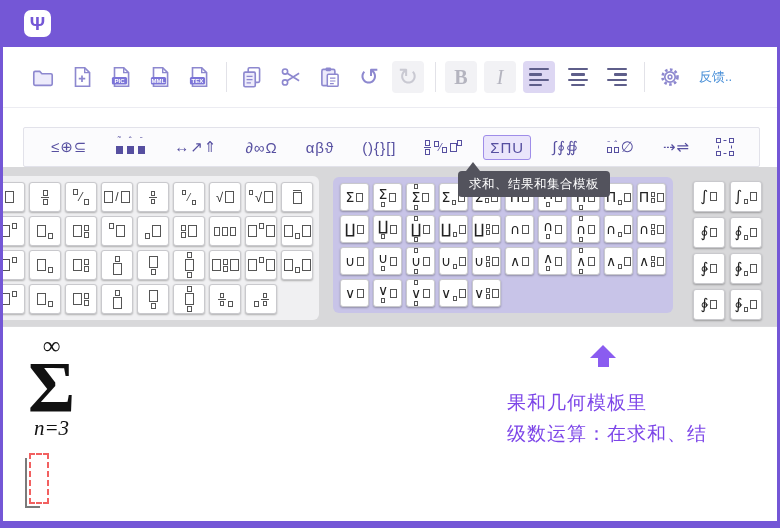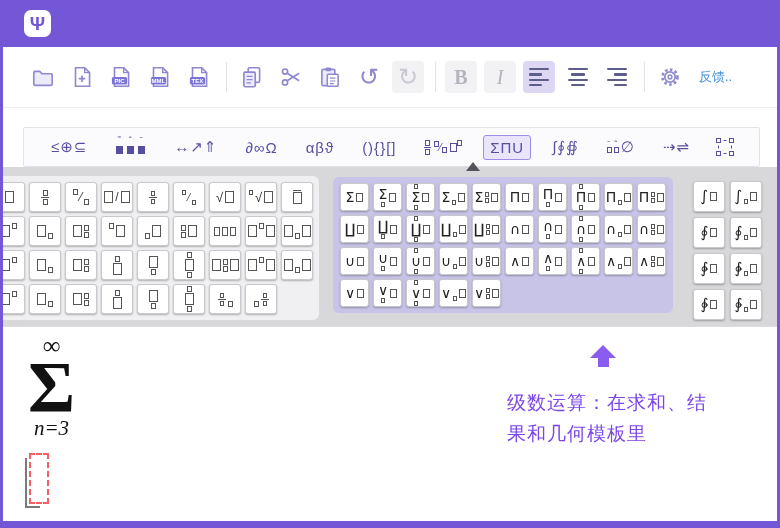--- a/index.html
+++ b/index.html
@@ -734,35 +734,38 @@
         </div>
         <div class="pbtn">
           <span class="op" style="font-size: 15px;">∲</span>
           <span class="ss dn" style="width: 4px; height: 5px;"></span>
           <span class="sl" style="width: 7px; height: 9px;"></span>
         </div>
       </div>
   </div>
 
   <div class="tippointer"></div>
+  <div class="tooltip">
+    <span>求和、结果和集合模板</span>
+  </div>
 
   <div class="canvas">
     <div class="equation">
       <div class="sum">
         <span class="upper">∞</span>
         <span class="sigma">Σ</span>
         <span class="lower">n=3</span>
       </div>
     </div>
     <div class="annot-arrow">
       <div class="head"></div>
         <div class="stem"></div>
     </div>
     <div class="annot-text">
+      <div>果和几何模板里</div>
       <div>级数运算：在求和、结</div>
-      <div>果和几何模板里</div>
     </div>
     <div class="cursor">
       <div class="bracket"></div>
       <div class="dashed"></div>
     </div>
   </div>
 </div>
 
 </body></html>

